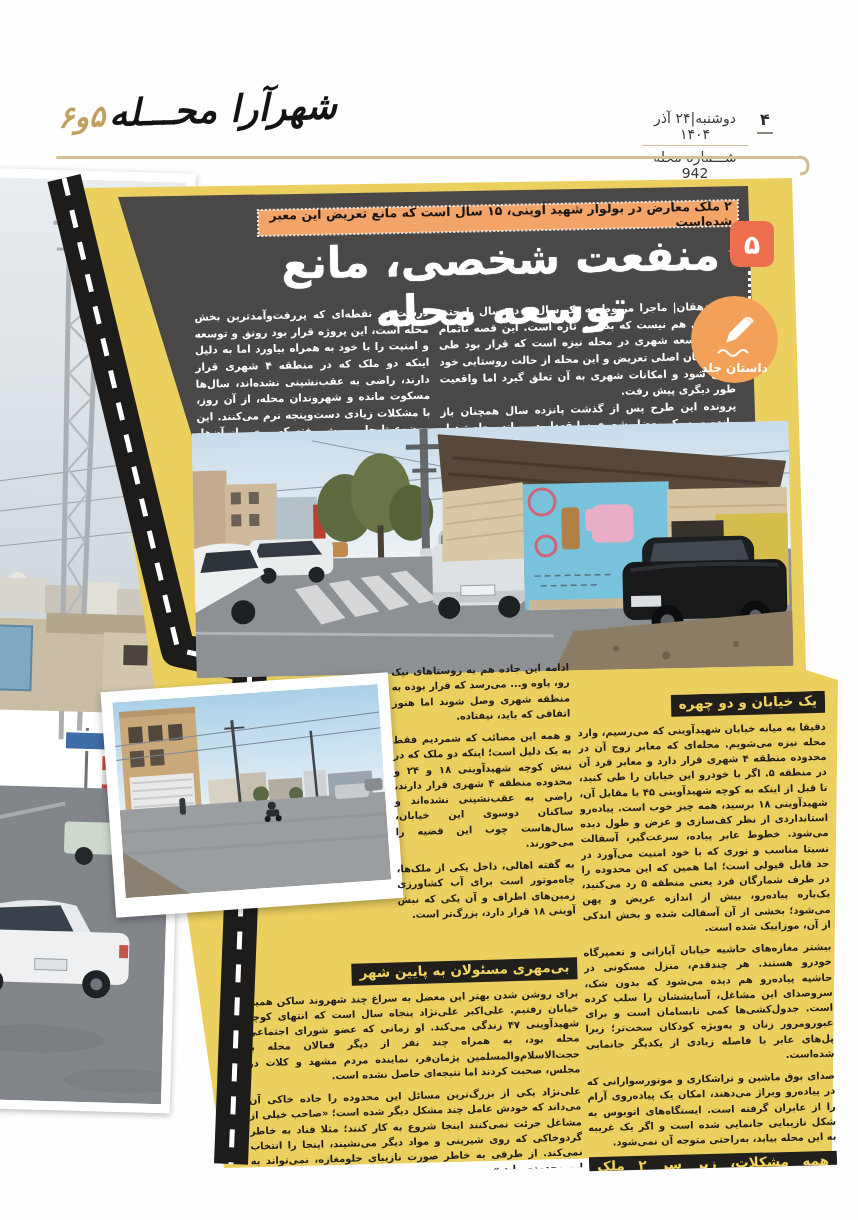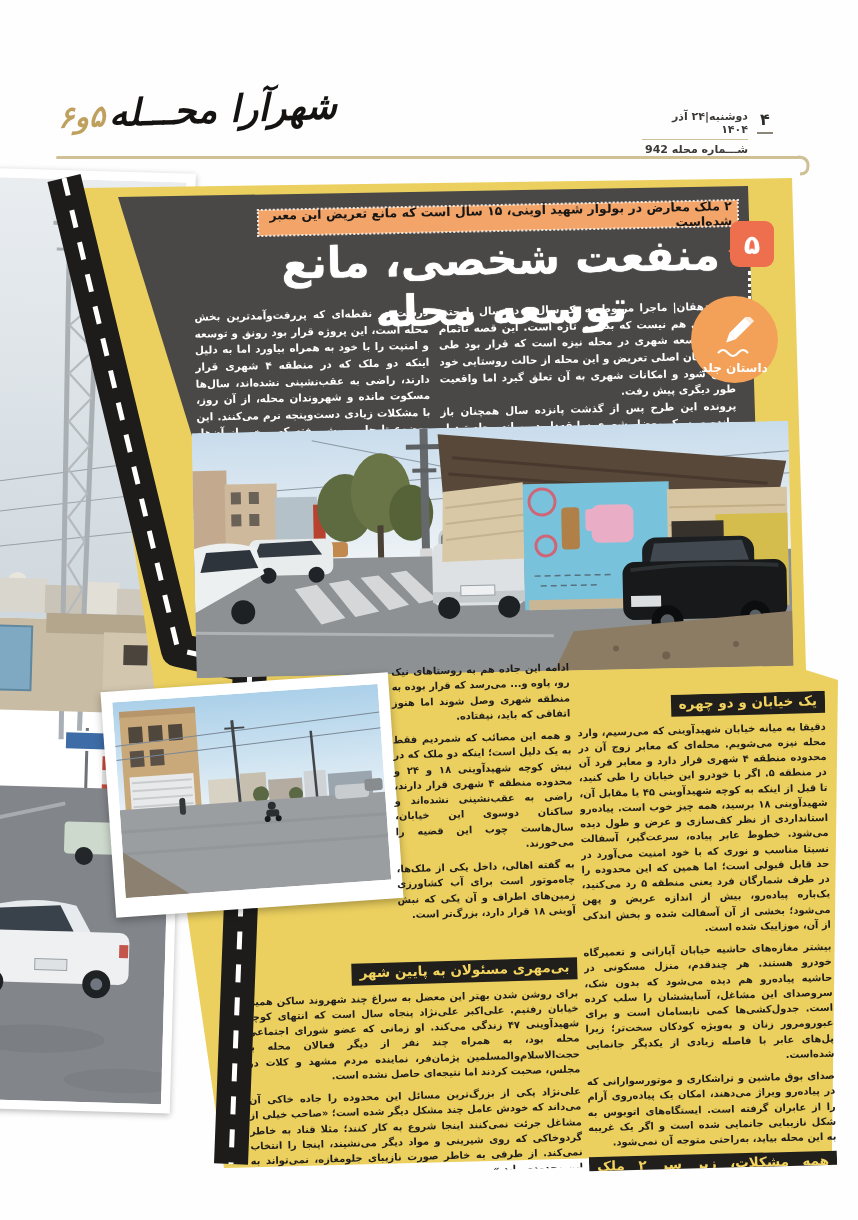--- a/index.html
+++ b/index.html
@@ -4,21 +4,21 @@
 <style>
   html,body{margin:0;padding:0;background:#e9e9e9;}
   .page{position:relative;width:858px;height:1220px;margin:0 auto;background:#fefefe;
         overflow:hidden;font-family:"DejaVu Sans",sans-serif;direction:rtl;
         box-shadow:0 0 6px rgba(0,0,0,.25);}
   .abs{position:absolute;}
   
   .logo{left:58px;top:88px;color:#151311;white-space:nowrap;transform:rotate(-2deg);}
   .logo .main{font-family:"DejaVu Serif",serif;font-style:italic;font-weight:bold;font-size:37px;letter-spacing:-2px;}
   .logo .gold{font-family:"DejaVu Serif",serif;font-style:italic;font-weight:bold;font-size:30px;color:#bfa05e;margin-right:4px;}
-  .dateblock{left:642px;top:108px;width:106px;font-size:11px;font-weight:bold;color:#3c3a36;}
+  .dateblock{left:642px;top:108px;width:106px;font-size:14px;font-weight:normal;color:#3c3a36;text-align:center;}
   .dateblock .row{padding:2px 0;}
   .dateblock .sep{border:0;border-top:1.5px solid #cfc096;margin:1px 0;}
   .pagenum{left:752px;top:110px;width:26px;text-align:center;font-size:16px;font-weight:bold;color:#2e2c29;}
   .pagenum .under{width:16px;height:2px;background:#8c857a;margin:3px auto 0;}
   .rule{left:56px;top:156px;width:744px;height:3px;background:#cfc096;border-radius:2px;}
   
   .kicker{left:258px;top:205px;width:468px;height:22px;background:#f2a469;color:#191714;
           font-size:12.5px;font-weight:bold;display:flex;align-items:center;justify-content:center;
           transform:rotate(-1.2deg);outline:2px dotted rgba(255,255,255,.85);outline-offset:-1px;padding:2px 6px;}
   .headline{left:240px;top:234px;width:522px;transform:rotate(-1.2deg);color:#fff;

